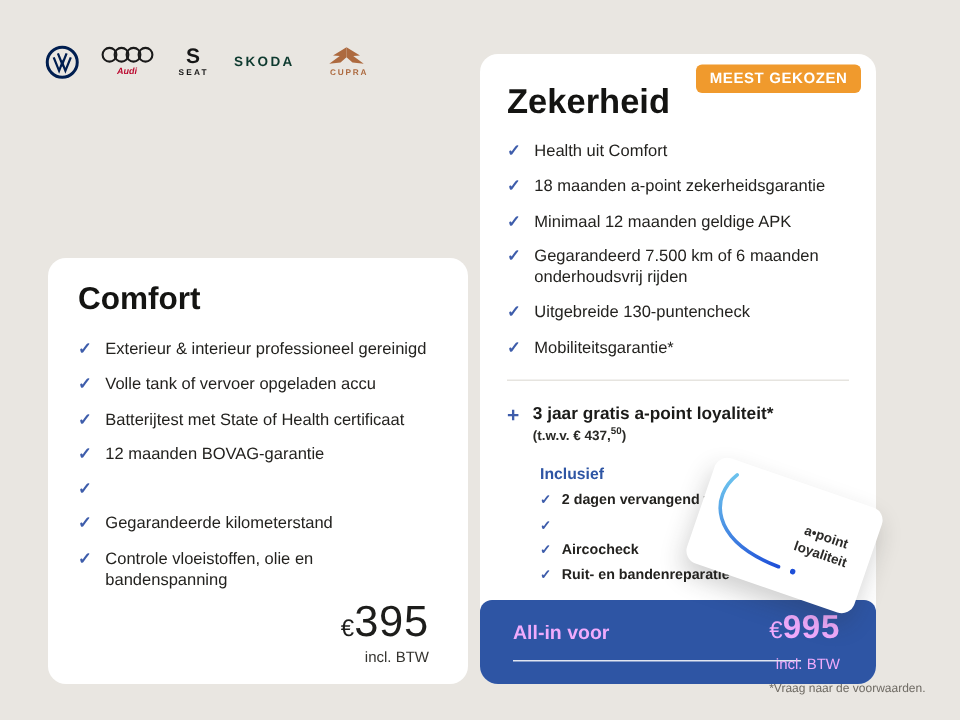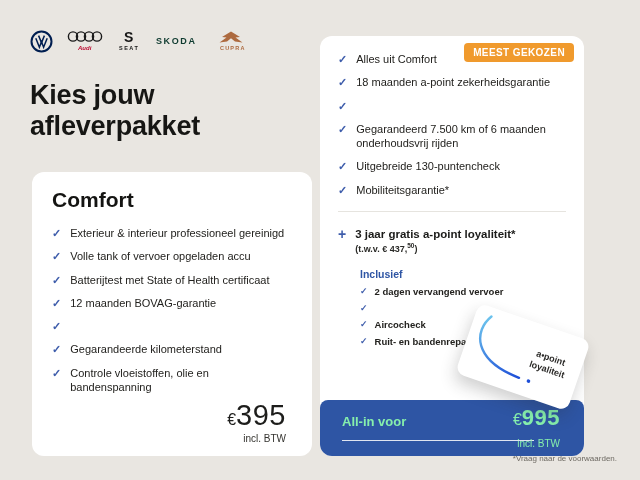--- a/index.html
+++ b/index.html
@@ -61,21 +61,21 @@
   
   .loyalty-card{position:absolute; right:2px; top:284px; width:118px; height:74px; background:#fff;
                 border-radius:9px; transform:rotate(19deg); box-shadow:0 8px 16px rgba(40,40,40,0.22);
                 z-index:3;}
   .loyalty-card .lc-text{position:absolute; right:14px; top:24px; text-align:center;
                          font-size:9px; font-weight:700; line-height:1.3; color:#2c2b29;}
   .swoosh{position:absolute; left:0; top:0;}
 
   
   .z-footer{position:absolute; left:0; right:0; bottom:0; height:56px; background:var(--blue);
-            border-radius:8px 8px 12px 12px; color:#86efac; z-index:2;padding-left:36px;}
+            border-radius:8px 8px 12px 12px; color:#f0abfc; z-index:2;padding-left:36px;}
   .footer-label{position:absolute; left:22px; top:14px; font-size:13px; font-weight:600;}
   .footer-line{position:absolute; left:22px; top:40px; width:192px; border-top:1px solid rgba(255,255,255,0.85);}
   .footer-price{position:absolute; right:24px; top:5px; text-align:right;}
   .footer-price .price-cur{font-size:16px; font-weight:500;}
   .footer-price .price-amt{font-size:22px; font-weight:700; letter-spacing:0.5px;}
   .footer-note{position:absolute; right:24px; top:38px; font-size:10px; font-weight:500;}
 
   .footnote{position:absolute; right:23px; top:454px; font-size:8px; color:var(--footnote); font-weight:400;}
 </style>
 </head>
@@ -103,21 +103,20 @@
     <svg width="46" height="22" viewBox="0 0 46 22">
       <text x="1" y="14" font-size="9" font-weight="bold" letter-spacing="1.6" fill="#0e3a2f">SKODA</text>
     </svg>
     <svg width="32" height="22" viewBox="0 0 32 22">
       <polygon points="16,1.5 7,7 11.5,7.4 4.5,12.5 12,11.6 16,8.2" fill="#ad6a3f"></polygon>
       <polygon points="16,1.5 25,7 20.5,7.4 27.5,12.5 20,11.6 16,8.2" fill="#ad6a3f"></polygon>
       <text x="5" y="20" font-size="5.5" font-weight="bold" letter-spacing="1.2" fill="#ad6a3f">CUPRA</text>
     </svg>
   </div>
 
-  <h1 class="heading">Kies jouw afleverpakket</h1>
 
   <section class="card card-comfort">
     <h2 class="card-title">Comfort</h2>
     <ul class="checklist">
 
         <li>
           <span class="check">✓</span>
           <span class="item-text">Exterieur &amp; interieur professioneel gereinigd</span>
         </li>
 
@@ -153,34 +152,36 @@
     <div class="price-block">
       <div>
         <span class="price-cur">€</span><span class="price-amt">395</span>
       </div>
       <div class="price-note">incl. BTW</div>
     </div>
   </section>
 
   <section class="card card-zekerheid">
     <div class="badge">MEEST GEKOZEN</div>
+    <h2 class="card-title">Zekerheid</h2>
     <ul class="checklist">
 
         <li>
           <span class="check">✓</span>
-          <span class="item-text">Alles uit Comfort</span>
+          <span class="item-text">Health uit Comfort</span>
         </li>
 
         <li>
           <span class="check">✓</span>
           <span class="item-text">18 maanden a-point zekerheidsgarantie</span>
         </li>
 
         <li>
           <span class="check">✓</span>
+          <span class="item-text">Minimaal 12 maanden geldige APK</span>
         </li>
 
         <li>
           <span class="check">✓</span>
           <span class="item-text">Gegarandeerd 7.500 km of 6 maanden onderhoudsvrij rijden</span>
         </li>
 
         <li>
           <span class="check">✓</span>
           <span class="item-text">Uitgebreide 130-puntencheck</span>

